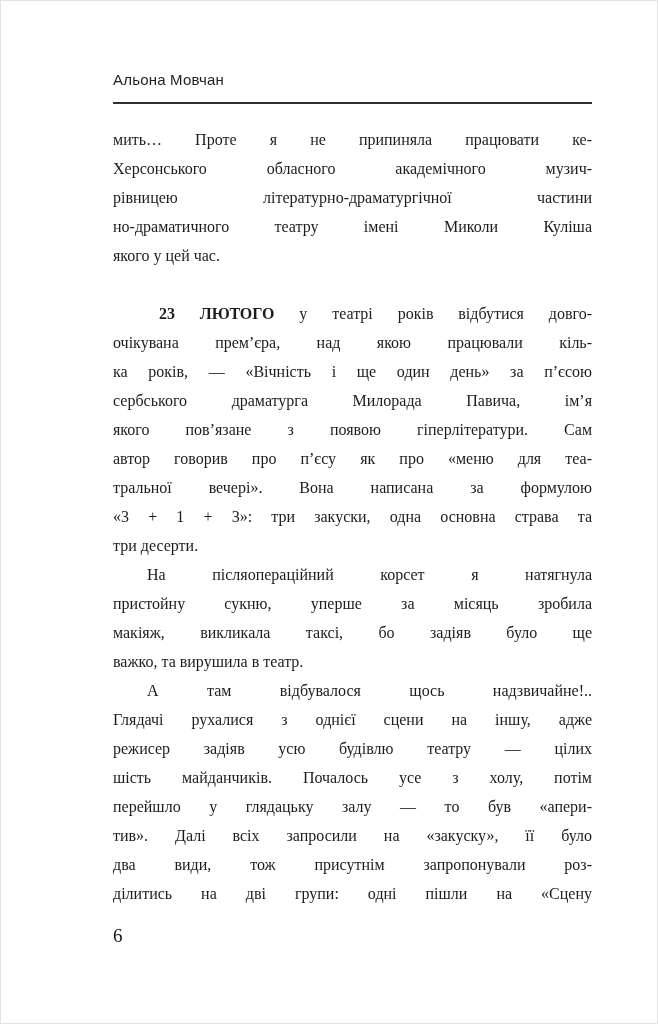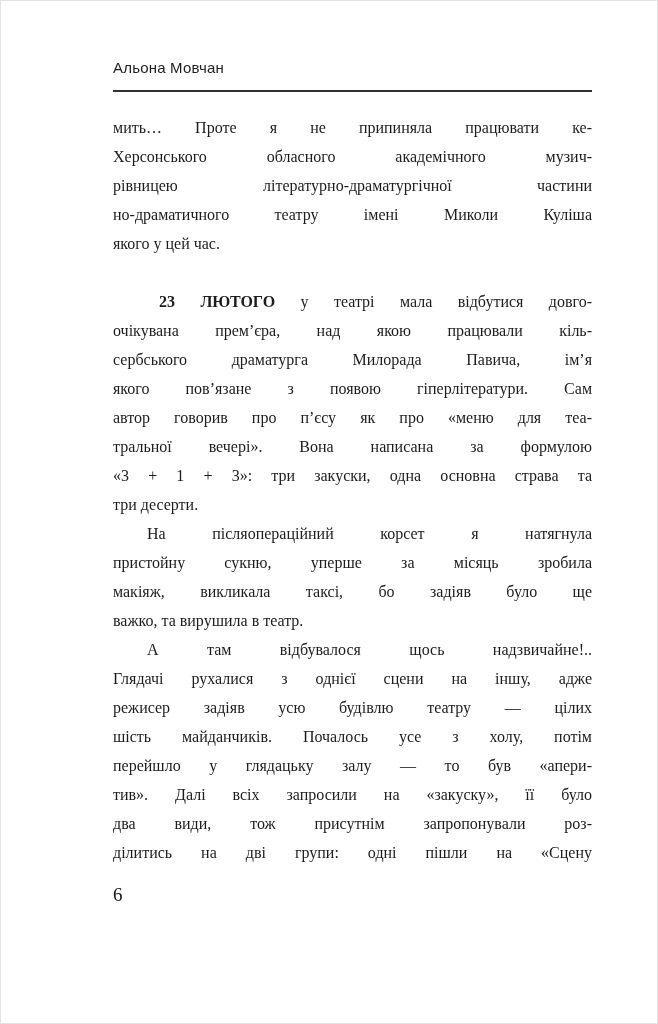--- a/index.html
+++ b/index.html
@@ -14,20 +14,21 @@
     font-family: "Liberation Serif", serif;
     color: #1c1c1c;
     box-shadow: inset 0 0 0 1px #e3e3e3;
     overflow: hidden;
   }
   .page {
     box-sizing: border-box;
     width: 658px;
     height: 784px;
     padding: 58px 66px 0 113px; 
+    margin-top: 12px;
   }
   .running-header {
     font-family: "Liberation Sans", sans-serif;
     font-size: 15px;
     line-height: 19px;
     color: #1f1f1f;
     letter-spacing: 0.2px;
   }
   .header-rule {
     height: 2px;
@@ -74,22 +75,23 @@
 
     <div class="para">
       <div class="line">мить… Проте я не припиняла працювати ке-</div>
       <div class="line">Херсонського обласного академічного музич-</div>
       <div class="line">рівницею літературно-драматургічної частини</div>
       <div class="line">но-драматичного театру імені Миколи Куліша</div>
       <div class="line last">якого у цей час.</div>
     </div>
 
     <div class="para gap-before">
-      <div class="line indent-lead"><b class="lead-bold">23 ЛЮТОГО</b><span> у театрі мала відбутися довго-</span></div>
+      <div class="line indent-lead"><b class="lead-bold">23 ЛЮТОГО</b><span> у театрі років відбутися довго-</span></div>
       <div class="line">очікувана прем’єра, над якою працювали кіль-</div>
+      <div class="line">ка років, — «Вічність і ще один день» за п’єсою</div>
       <div class="line">сербського драматурга Милорада Павича, ім’я</div>
       <div class="line">якого пов’язане з появою гіперлітератури. Сам</div>
       <div class="line">автор говорив про п’єсу як про «меню для теа-</div>
       <div class="line">тральної вечері». Вона написана за формулою</div>
       <div class="line">«3 + 1 + 3»: три закуски, одна основна страва та</div>
       <div class="line last">три десерти.</div>
     </div>
 
     <div class="para">
       <div class="line indent">На післяопераційний корсет я натягнула</div>

